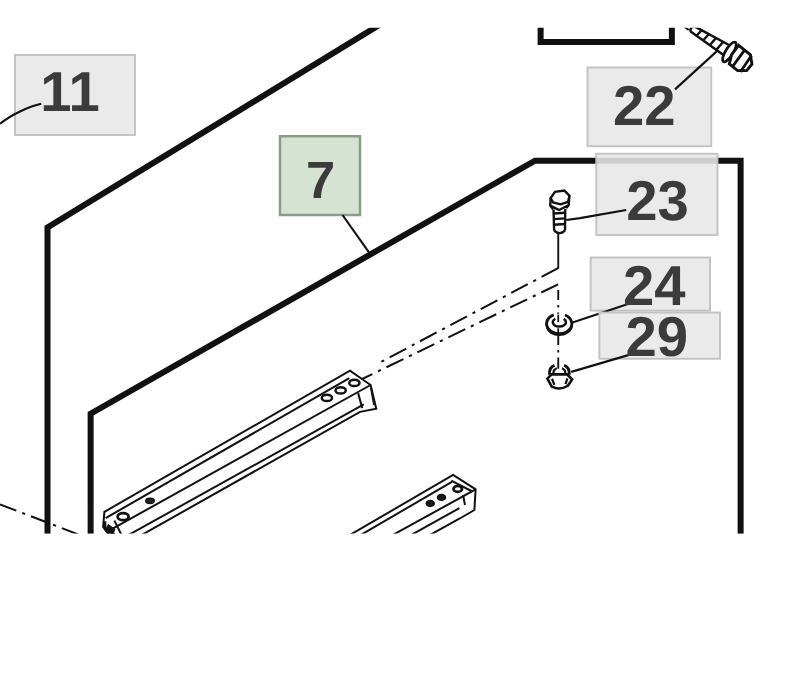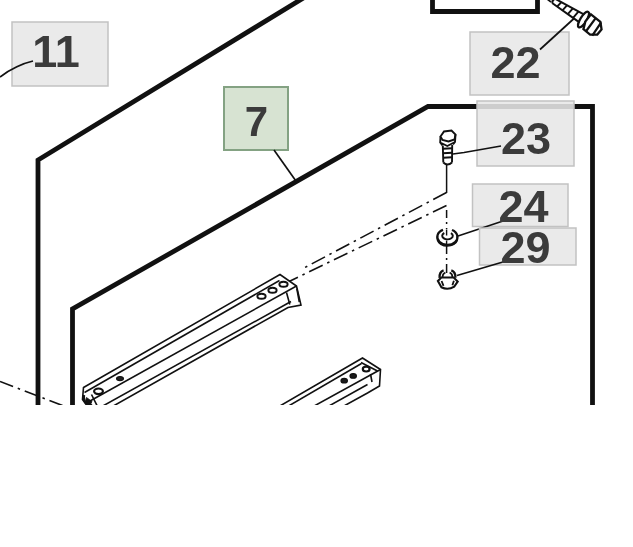--- a/index.html
+++ b/index.html
@@ -1,16 +1,16 @@
 <!DOCTYPE html>
 <html><head>
 <meta charset="utf-8">
 <style>
   html,body{margin:0;padding:0;background:#fff;}
-  #page{position:relative;width:633px;height:405px;overflow:hidden;background:#ffffff;}
+  #page{position:relative;width:633px;height:405px;overflow:hidden;background:#ffffff;margin-top:22px;}
   svg{display:block;}
   text{font-family:"Liberation Sans",sans-serif;font-weight:bold;fill:#3b3b3b;}
 </style>
 </head>
 <body>
 <div id="page">
 <svg width="633" height="547" viewBox="0 0 633 547">
 
   <rect x="0" y="0" width="633" height="547" fill="#ffffff"></rect>
 

